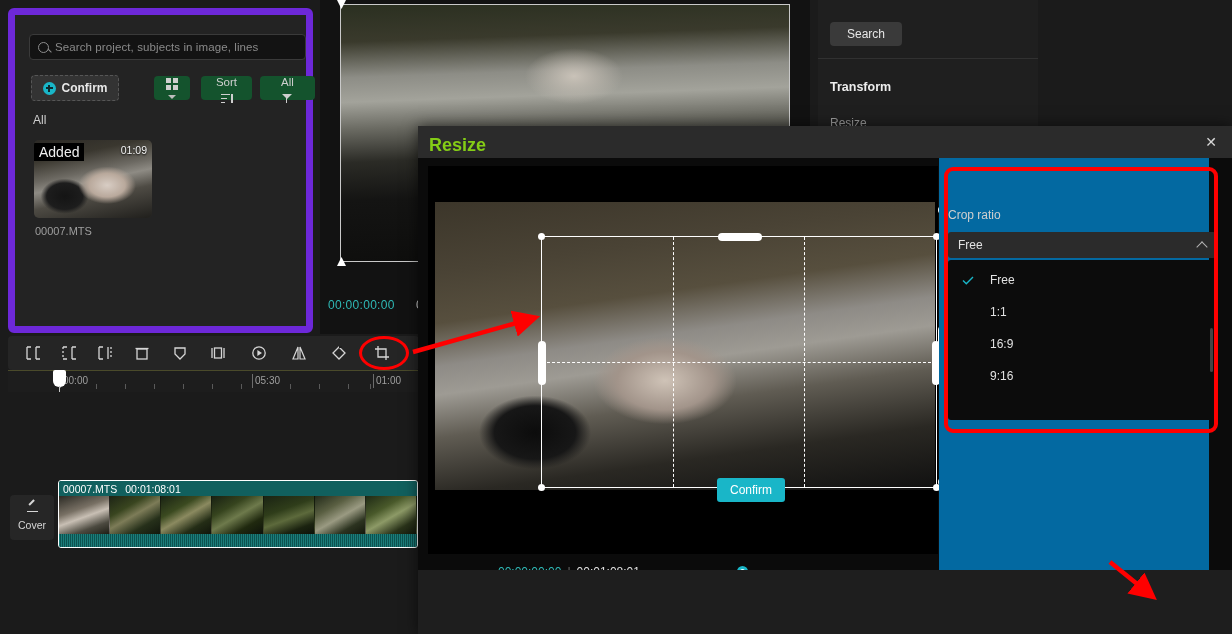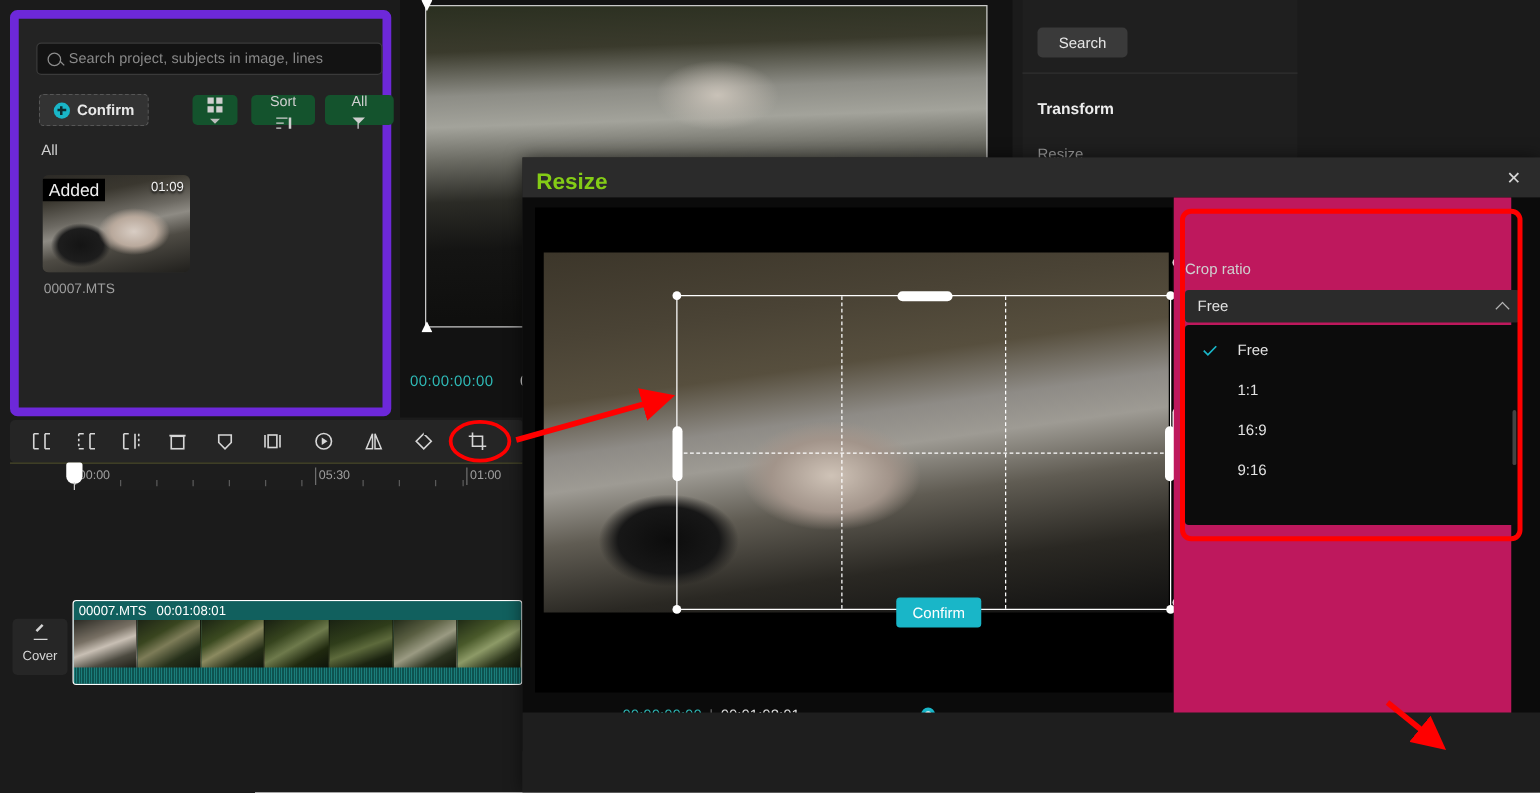--- a/index.html
+++ b/index.html
@@ -156,21 +156,21 @@
   .c-bar-h { position:absolute; width:44px; height:8px; background:#fff; border-radius:4px; }
   .c-bar-v { position:absolute; width:8px; height:44px; background:#fff; border-radius:4px; }
 
   .play-bar { position:absolute; left:80px; top:400px; width:380px; height:28px; display:flex; align-items:center; gap:0; }
   .pb-t1 { font-size:12px; color:#2fb9b6; }
   .pb-sep { font-size:12px; color:#6a6a6a; margin:0 6px; }
   .pb-t2 { font-size:12px; color:#e0e0e0; }
   .pb-track { position:absolute; left:172px; top:13px; width:222px; height:2px; background:#3e3e3e; }
   .pb-knob { position:absolute; left:239px; top:8px; width:11px; height:11px; background:#fff; border:3px solid #19b6c8; border-radius:50%; box-sizing:border-box; }
 
-  .right-panel { position:absolute; left:521px; top:0; width:270px; height:443px; background:#be185d; }
+  .right-panel { position:absolute; left:521px; top:0; width:270px; height:443px; background:#0369a1; }
   .crop-ratio-lbl { position:absolute; left:9px; top:50px; font-size:12px; color:#cfcfcf; }
   .ratio-select { position:absolute; left:9px; top:74px; width:268px; height:26px; background:#2b2b2b; border-radius:3px; display:flex; align-items:center; padding:0 10px; }
   .ratio-val { font-size:12px; color:#e2e2e2; }
   .chev-up { position:absolute; right:10px; top:11px; width:8px; height:8px; border-left:1.3px solid #b4b4b4; border-top:1.3px solid #b4b4b4; transform:rotate(45deg); }
   .ratio-list { position:absolute; left:9px; top:102px; width:268px; height:160px; background:#0c0c0c; border-radius:3px; padding-top:4px; }
   .ratio-item { position:relative; height:32px; display:flex; align-items:center; }
   .ratio-item .check { position:absolute; left:14px; width:12px; height:9px; }
   .ratio-item .rtxt { position:absolute; left:42px; font-size:12px; color:#e2e2e2; }
   .list-scroll { position:absolute; right:3px; top:68px; width:3px; height:44px; background:#444; border-radius:2px; }
 

